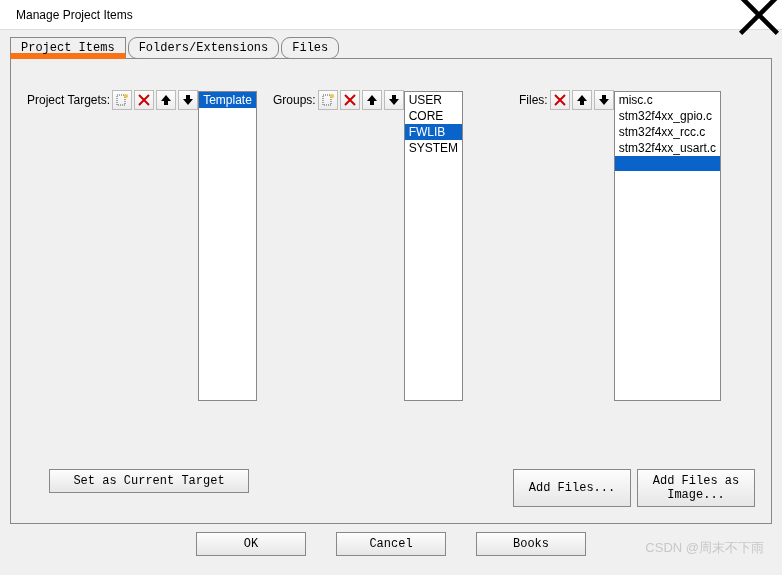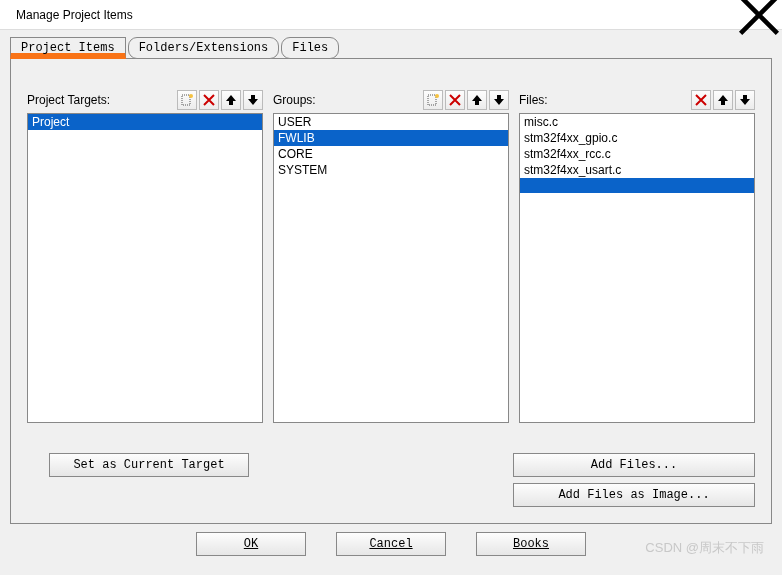--- a/index.html
+++ b/index.html
@@ -12,41 +12,41 @@
 .content { padding: 6px 10px 10px 10px; }
 
 .tabs { display: flex; height: 22px; position: relative; top: 1px; z-index: 2; }
 .tab { padding: 3px 10px; border: 1px solid #888; background: #f0f0f0; margin-right: 2px; font-family: "Courier New", monospace; font-size: 12px; cursor: pointer; position: relative; }
 .tab.active { border-bottom: 6px solid #f97316; background: #f0f0f0; }
 .tab:not(.active) { border-bottom: 1px solid #888; top: 0px; border-radius: 9px; }
 
 .panel { border: 1px solid #888; padding: 30px 16px 16px 16px; height: 466px; display: flex; flex-direction: column; }
 
 .cols { display: flex; gap: 10px; flex: 1; }
-.col { flex: 1; display: flex; flex-direction: column; }
+.col { flex: 1; display: flex; flex-direction: row; }
 
 .colhead { display: flex; align-items: center; height: 22px; gap: 2px; }
 .colhead .label { flex: 1; font-size: 12px; }
 .iconbtn { width: 20px; height: 20px; border: 1px solid #bbb; background: linear-gradient(#fdfdfd,#ececec); display: flex; align-items: center; justify-content: center; cursor: pointer; }
 .iconbtn svg { width: 12px; height: 12px; }
 
 .listbox { border: 1px solid #888; background: #fff; height: 310px; overflow: auto; margin-top: 2px; }
 .listitem { padding: 1px 4px; font-size: 12px; white-space: nowrap; cursor: pointer; font-family: Tahoma, sans-serif; }
 .listitem.selected { background: #0a63c9; color: #fff; }
 .listbox .blank-sel { height: 15px; background: #0a63c9; }
 
 .bottomrow { display: flex; margin-top: 11px; }
 .bottomrow .lefthalf { flex: 1; padding-left: 22px; }
-.bottomrow .righthalf { width: 242px; display: flex; flex-direction: column; gap: 6px; }
+.bottomrow .righthalf { width: 242px; display: flex; flex-direction: row; gap: 6px; }
 
 .btn { border: 1px solid #888; background: linear-gradient(#fdfdfd,#e6e6e6); padding: 4px 12px; min-width: 100px; text-align: center; font-family: "Courier New", monospace; font-size: 12px; cursor: pointer; }
 .btn.wide { width: 200px; }
 
 .footer { display: flex; justify-content: center; gap: 30px; padding: 8px 0; }
-.footer .btn { min-width: 110px; text-decoration: underline; }
+.footer .btn { min-width: 110px; }
 
 .watermark { position: absolute; right: 18px; bottom: 18px; color: #c8c8c8; font-size: 13px; pointer-events: none; }
 </style>
 </head>
 <body>
 
 <div class="titlebar">
   <div class="title">Manage Project Items</div>
   <div class="close">
     <svg viewBox="0 0 10 10">
@@ -84,21 +84,21 @@
                 <path d="M6 1 L11 7 L8 7 L8 11 L4 11 L4 7 L1 7 Z" fill="#000"></path>
               </svg>
             </div>
           <div class="iconbtn">
               <svg>
                 <path d="M6 11 L11 5 L8 5 L8 1 L4 1 L4 5 L1 5 Z" fill="#000"></path>
               </svg>
             </div>
         </div>
         <div class="listbox">
-          <div class="listitem selected">Project</div>
+          <div class="listitem selected">Template</div>
         </div>
       </div>
 
       <div class="col">
         <div class="colhead">
           <span class="label">Groups:</span>
           <div class="iconbtn">
               <svg>
                 <rect x="1" y="1" width="8" height="10" fill="none" stroke="#555" stroke-dasharray="1 1"></rect>
                 <circle cx="10" cy="2" r="2" fill="#f5c242"></circle>
@@ -115,22 +115,22 @@
               </svg>
             </div>
           <div class="iconbtn">
               <svg>
                 <path d="M6 11 L11 5 L8 5 L8 1 L4 1 L4 5 L1 5 Z" fill="#000"></path>
               </svg>
             </div>
         </div>
         <div class="listbox">
           <div class="listitem">USER</div>
+          <div class="listitem">CORE</div>
           <div class="listitem selected">FWLIB</div>
-          <div class="listitem">CORE</div>
           <div class="listitem">SYSTEM</div>
         </div>
       </div>
 
       <div class="col">
         <div class="colhead">
           <span class="label">Files:</span>
           <div class="iconbtn">
               <svg>
                 <path d="M1 1 L11 11 M11 1 L1 11" stroke="#c00" stroke-width="2"></path>

